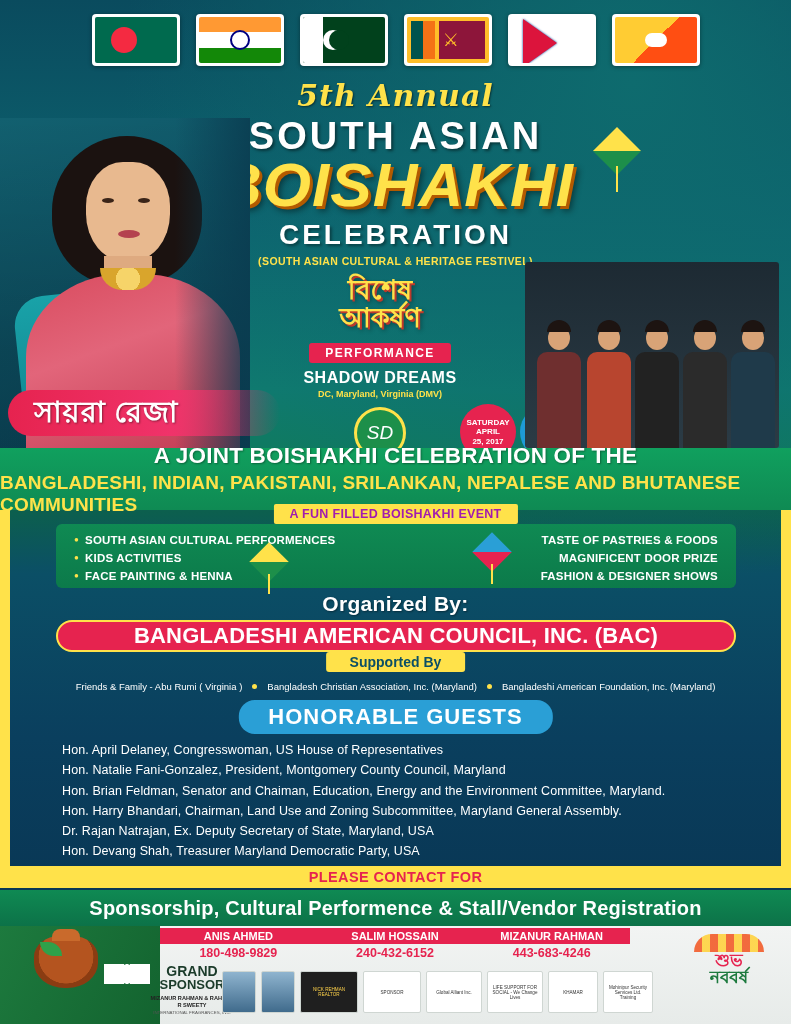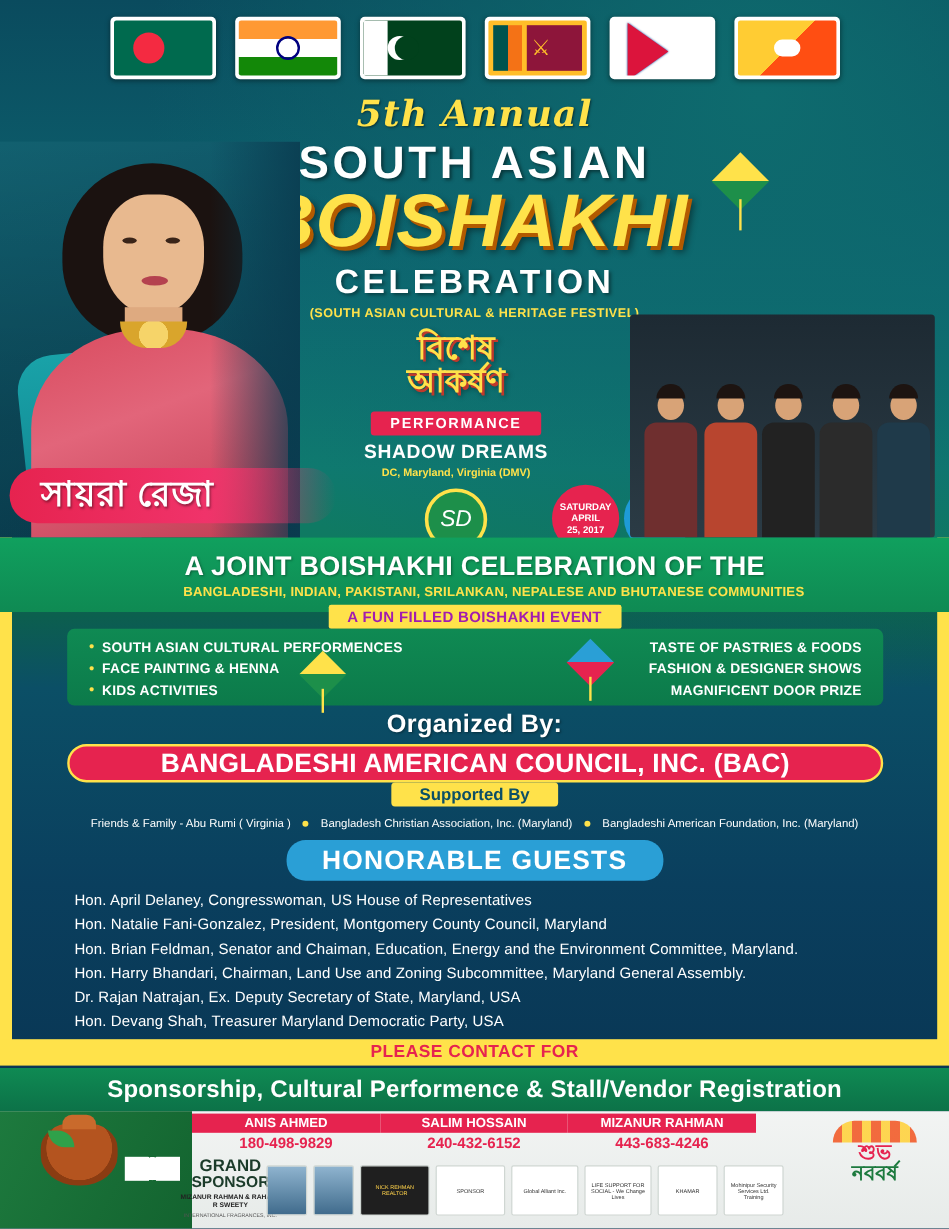--- a/index.html
+++ b/index.html
@@ -145,21 +145,21 @@
   .m-hair { width:24px;height:12px;border-radius:12px 12px 0 0; background:#1d1411; margin:0 auto -6px; position:relative; z-index:2;}
   .m-body { width:44px;height:96px; border-radius:10px 10px 0 0; margin-top:2px; }
 
   
   .joint {
     position:absolute; left:0; right:0; top:448px; height:62px;
     background:linear-gradient(180deg,#10a05e 0%, #0f8a53 100%);
     display:flex;flex-direction:column;align-items:center;justify-content:center;
   }
   .joint .l1 { font-size:22.5px; font-weight:bold; color:#fff; letter-spacing:.2px; text-shadow:1px 1px 2px rgba(0,0,0,.35);}
-  .joint .l2 { font-size:11px; font-weight:bold; color:#ffe24a; letter-spacing:.2px; margin-top:3px;padding-left:32px;}
+  .joint .l2 { font-size:19px; font-weight:bold; color:#ffe24a; letter-spacing:.2px; margin-top:3px;}
 
   .funfill {
     position:absolute; left:50%; transform:translateX(-50%); top:504px;
     background:#ffe24a; color:#a21caf; font-size:12.5px; font-weight:bold;
     padding:3px 16px; border-radius:2px; letter-spacing:.3px;
   }
 
   
   .features {
     position:absolute; left:56px; top:524px; width:680px; height:64px;
@@ -392,27 +392,27 @@
 
   <div class="joint">
     <div class="l1">A JOINT BOISHAKHI CELEBRATION OF THE</div>
     <div class="l2">BANGLADESHI, INDIAN, PAKISTANI, SRILANKAN, NEPALESE AND BHUTANESE COMMUNITIES</div>
   </div>
   <div class="funfill">A FUN FILLED BOISHAKHI EVENT</div>
 
   <div class="features">
     <div class="fcol">
       <div class="fitem">SOUTH ASIAN CULTURAL PERFORMENCES</div>
+      <div class="fitem">KIDS ACTIVITIES</div>
       <div class="fitem">FACE PAINTING &amp; HENNA</div>
-      <div class="fitem">KIDS ACTIVITIES</div>
     </div>
     <div class="fcol right">
       <div class="fitem">TASTE OF PASTRIES &amp; FOODS</div>
+      <div class="fitem">MAGNIFICENT DOOR PRIZE</div>
       <div class="fitem">FASHION &amp; DESIGNER SHOWS</div>
-      <div class="fitem">MAGNIFICENT DOOR PRIZE</div>
     </div>
   </div>
   <div class="kite" style="left:255px; top:548px;">
     <div class="k-body" style="width:28px;height:28px;background:linear-gradient(135deg,#ffe24a 50%,#1d8f4a 50%);"></div>
     <div class="tail" style="height:20px;top:26px;left:13px;"></div>
   </div>
   <div class="kite" style="left:478px; top:538px;">
     <div class="k-body" style="width:28px;height:28px;background:linear-gradient(135deg,#2a9fd6 50%,#e6234f 50%);"></div>
     <div class="tail" style="height:20px;top:26px;left:13px;"></div>
   </div>

